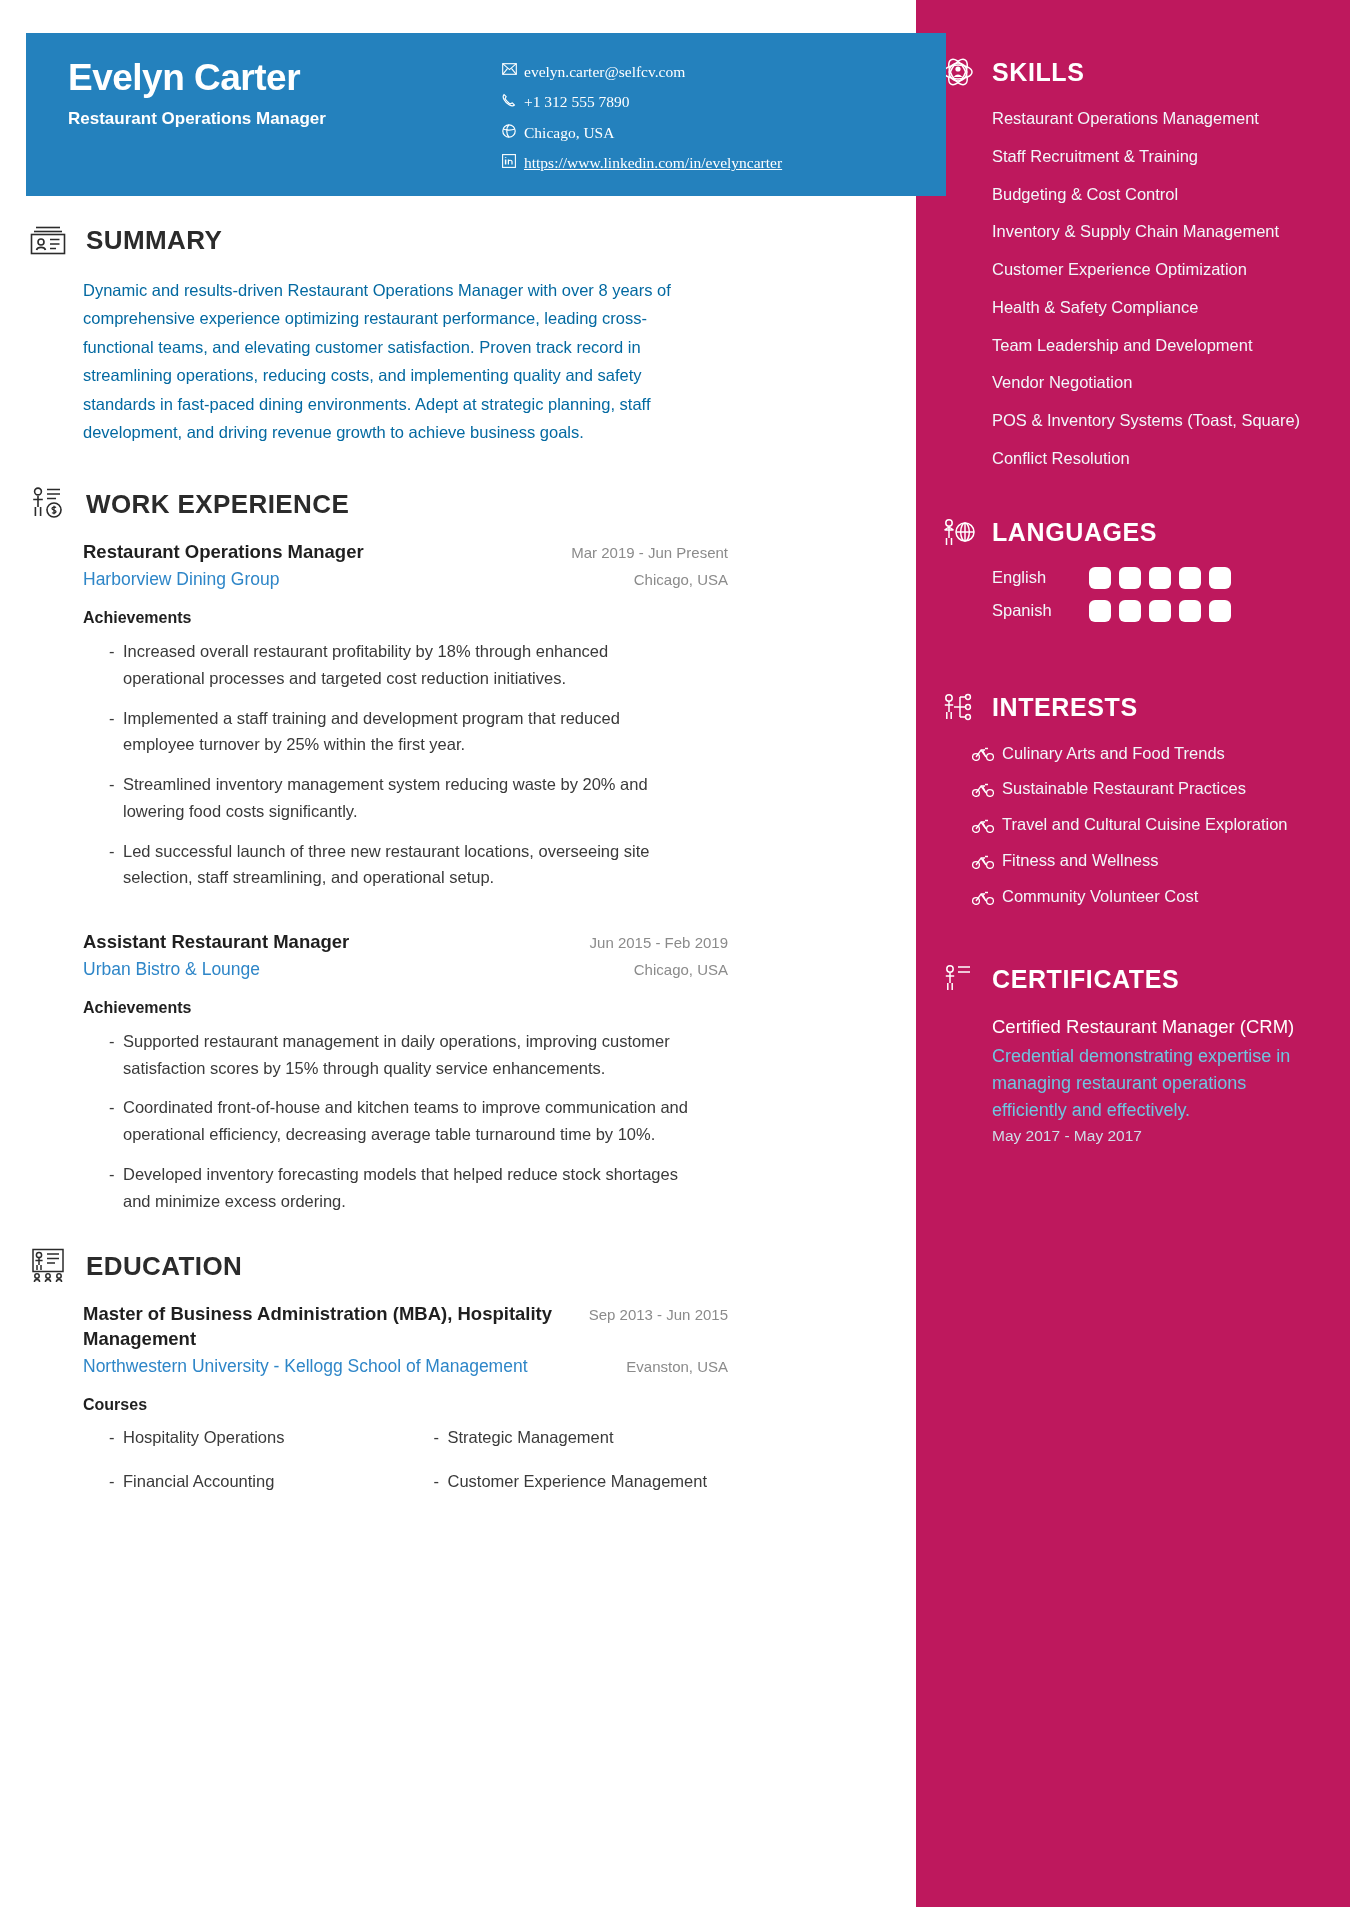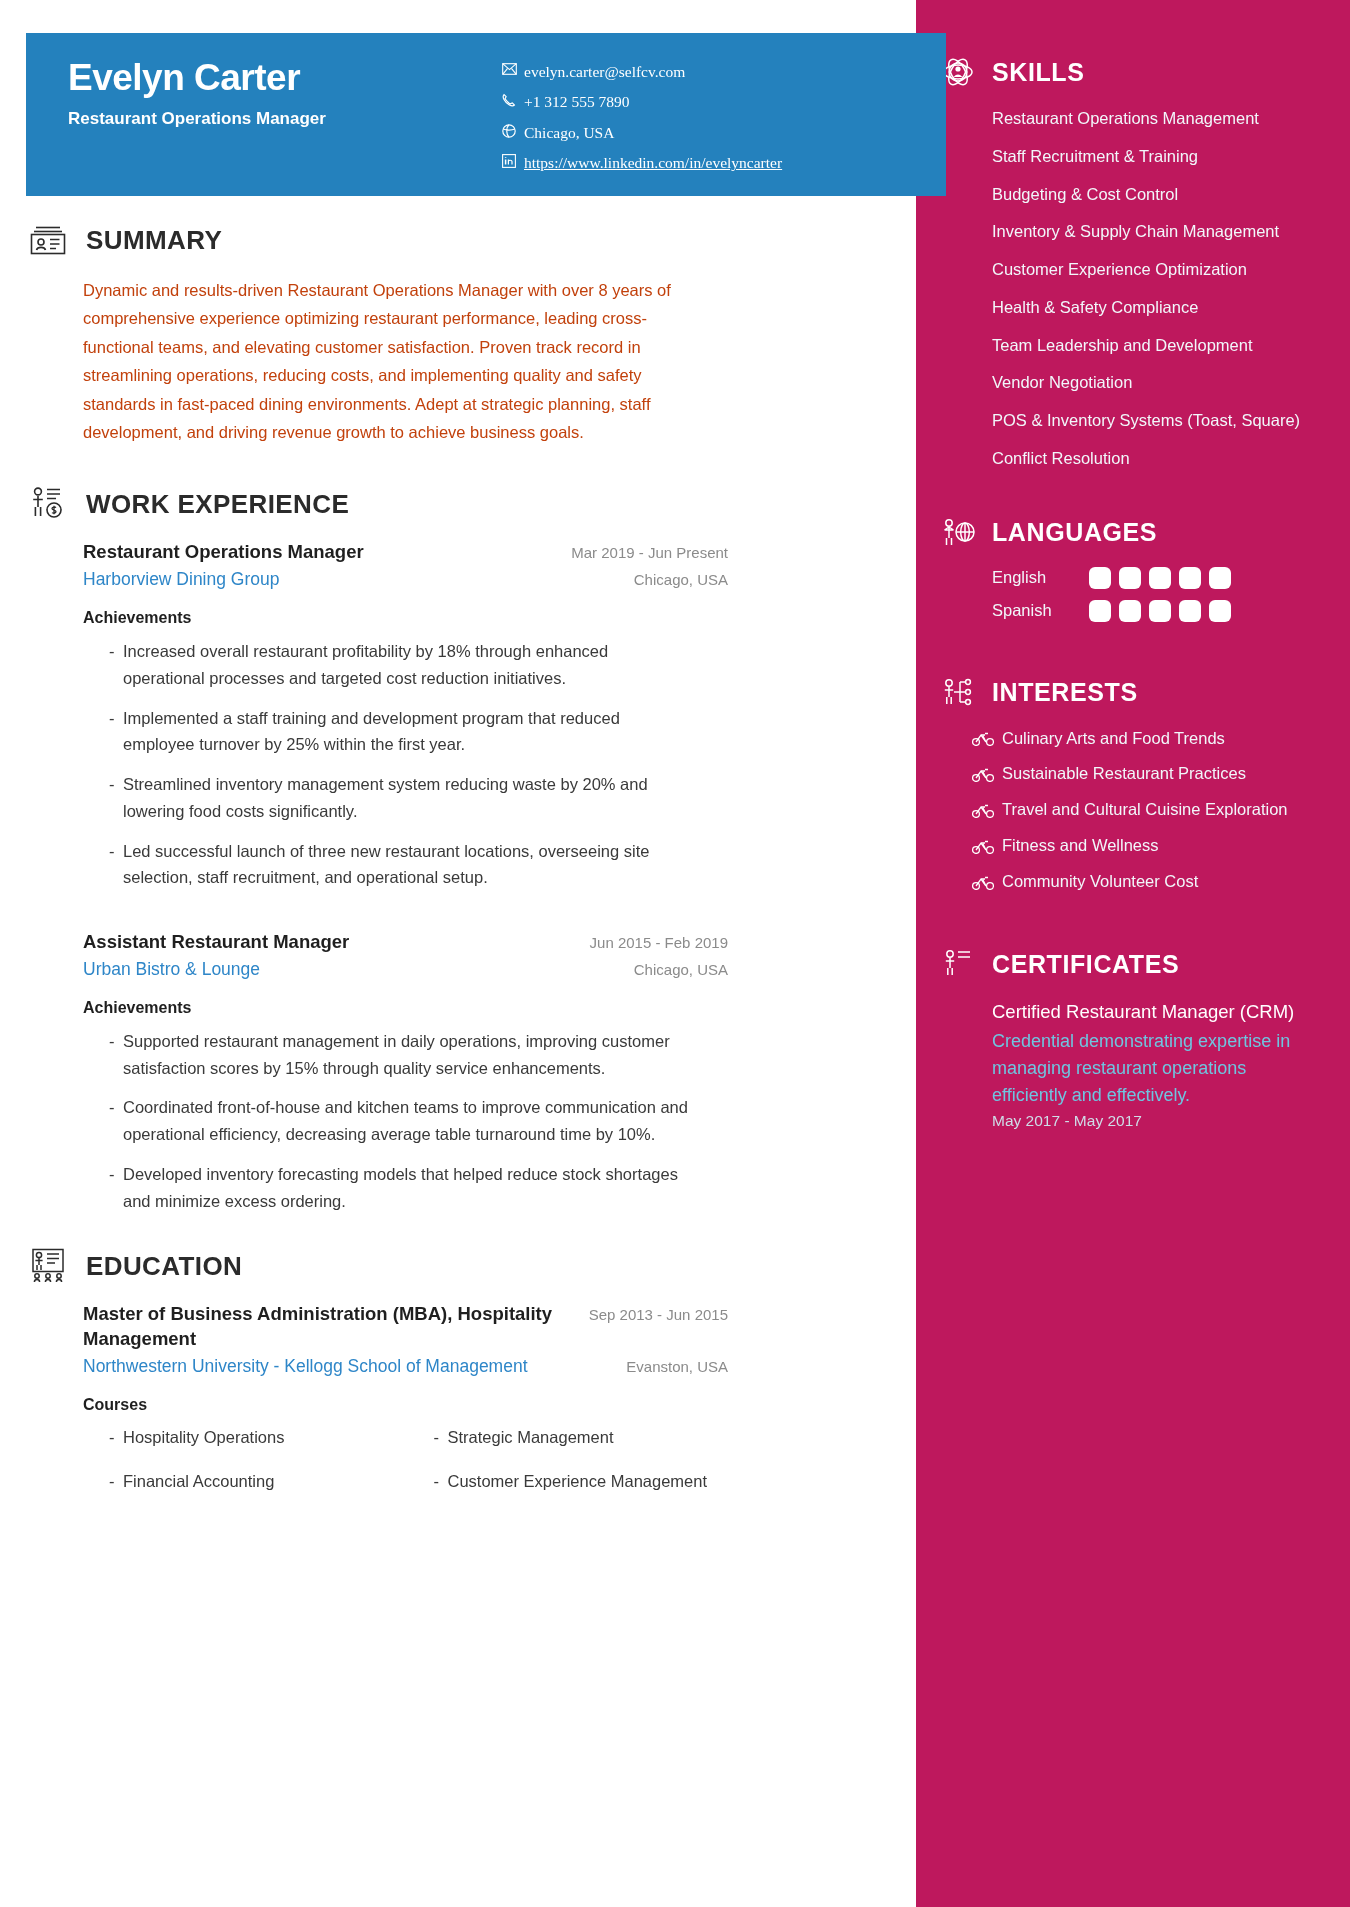--- a/index.html
+++ b/index.html
@@ -44,21 +44,21 @@
   .main { position:absolute; left:0; top:196px; width:728px; padding:0 0 0 26px; }
 
   .sec { margin-top:22px; }
   .sec-head { display:flex; align-items:center; gap:16px; margin-bottom:14px; }
   .sec-ico { width:44px; height:44px; flex:0 0 44px; display:flex; align-items:center; justify-content:center; }
   .sec-title {
     font-size:26px; font-weight:bold; letter-spacing:0.4px; color:#2b2b2b;
   }
 
   .summary-text {
-    font-size:16.5px; line-height:1.72; color:#c2410c; padding-left:57px; padding-right:30px;
+    font-size:16.5px; line-height:1.72; color:#0369a1; padding-left:57px; padding-right:30px;
   }
 
   
   .entry { padding-left:57px; margin-bottom:4px; }
   .entry-top { display:flex; justify-content:space-between; align-items:baseline; }
   .entry-title { font-size:18.5px; font-weight:bold; color:#1f1f1f; line-height:1.35; max-width:560px; }
   .entry-date { font-size:15px; color:#8b8b8b; white-space:nowrap; padding-left:12px; }
   .entry-sub { display:flex; justify-content:space-between; align-items:baseline; margin-top:4px; }
   .entry-org { font-size:17.5px; color:#2e86c8; }
   .entry-loc { font-size:15px; color:#8b8b8b; white-space:nowrap; padding-left:12px; }
@@ -168,21 +168,21 @@
               <span class="dot"></span>
               <span class="dot"></span>
               <span class="dot"></span>
               <span class="dot"></span>
               <span class="dot"></span>
             </span>
           </div>
         </div>
       </div>
 
-      <div class="s-sec" style="margin-top:51px;">
+      <div class="s-sec" style="margin-top:66px;">
         <div class="s-head">
           <span class="s-ico">
             <svg width="34" height="34" viewBox="0 0 34 34" fill="none" stroke="#ffffff" stroke-width="1.5">
               <circle cx="8" cy="7" r="3.2"></circle>
               <path d="M8 11 L8 21 M3.8 14 L12.2 14 M5.8 21 L5.8 28 M10.2 21 L10.2 28"></path>
               <path d="M13 16 L19 16 M19 6 L19 26 M19 6 L24 6 M19 16 L24 16 M19 26 L24 26"></path>
               <circle cx="27" cy="6" r="2.4"></circle>
               <circle cx="27" cy="16" r="2.4"></circle>
               <circle cx="27" cy="26" r="2.4"></circle>
             </svg>
@@ -362,21 +362,21 @@
           <div class="ach-item">
             <span class="dash">-</span>
             <span class="ach-item-text">Implemented a staff training and development program that reduced employee turnover by 25% within the first year.</span>
           </div>
           <div class="ach-item">
             <span class="dash">-</span>
             <span class="ach-item-text">Streamlined inventory management system reducing waste by 20% and lowering food costs significantly.</span>
           </div>
           <div class="ach-item">
             <span class="dash">-</span>
-            <span class="ach-item-text">Led successful launch of three new restaurant locations, overseeing site selection, staff recruitment, and operational setup.</span>
+            <span class="ach-item-text">Led successful launch of three new restaurant locations, overseeing site selection, staff streamlining, and operational setup.</span>
           </div>
         </div>
       </div>
 
       <div class="entry-gap"></div>
 
       <div class="entry">
         <div class="entry-top">
           <span class="entry-title">Assistant Restaurant Manager</span>
           <span class="entry-date">Jun 2015 - Feb 2019</span>

